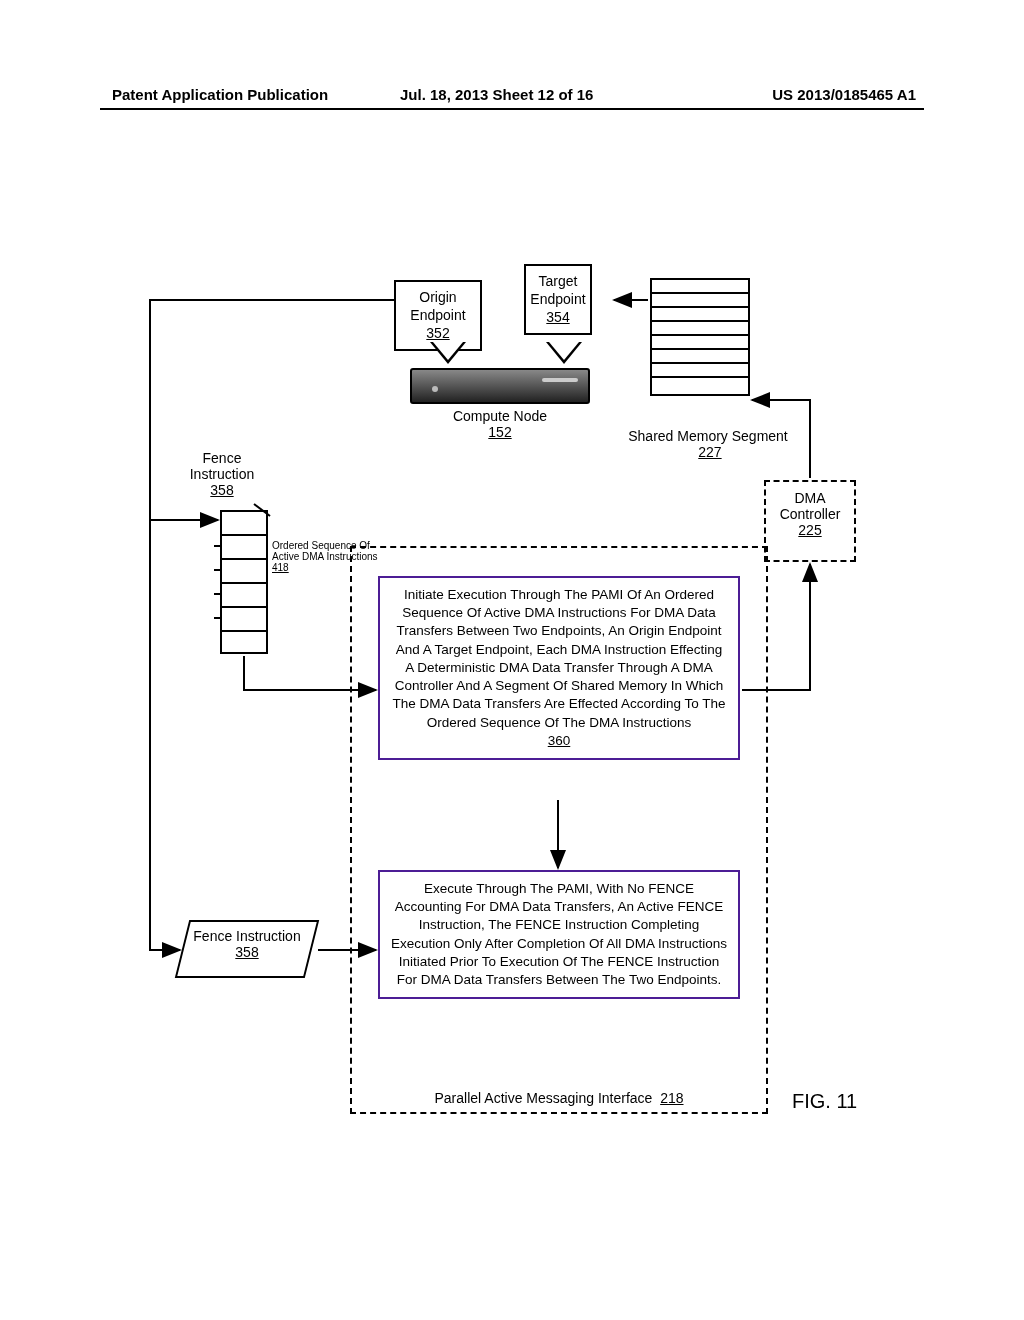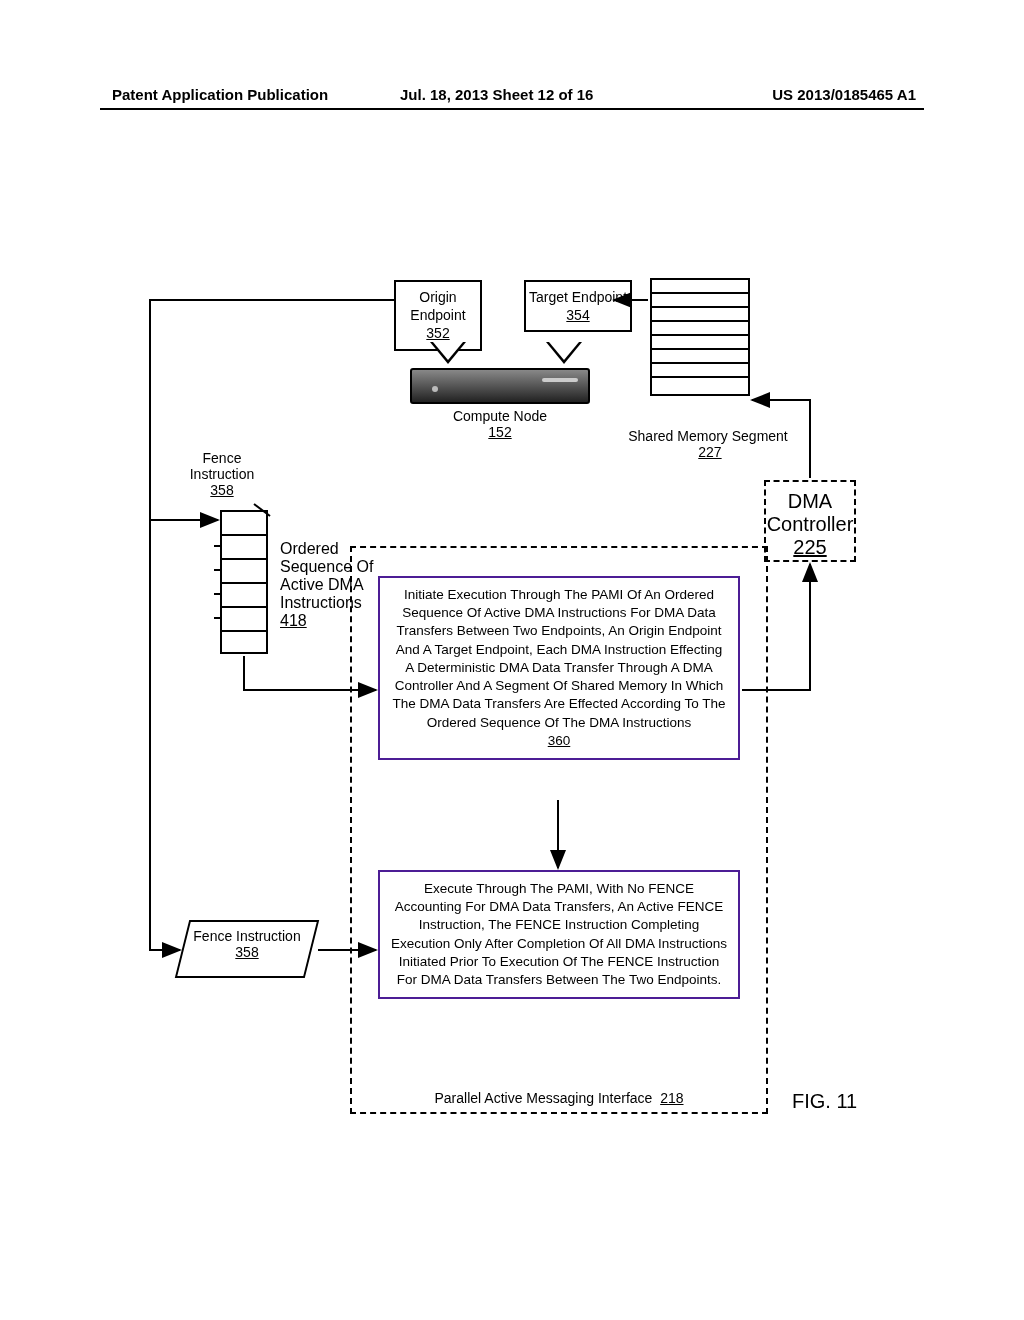--- a/index.html
+++ b/index.html
@@ -44,21 +44,21 @@
     background: #fff;
     text-align: center;
     font-size: 14px;
     line-height: 1.3;
     padding: 6px 0;
   }
   .box .num { text-decoration: underline; }
 
   
   .origin-ep { top: 280px; left: 394px; width: 88px; }
-  .target-ep { top: 280px; left: 524px; width: 108px; }
+  .target-ep { top: 264px; left: 524px; width: 68px; }
 
   
   .callout-pointer {
     position: absolute;
     width: 0; height: 0;
     border-left: 18px solid transparent;
     border-right: 18px solid transparent;
     border-top: 22px solid #000;
   }
   .callout-pointer::after {
@@ -112,21 +112,21 @@
     position: absolute;
     top: 428px; left: 628px; width: 160px;
     text-align: center; font-size: 14px;
   }
 
   
   .dma-ctrl {
     position: absolute;
     top: 480px; left: 764px; width: 92px; height: 82px;
     border: 2px dashed #000;
-    text-align: center; font-size: 20px;
+    text-align: center; font-size: 14px;
     padding-top: 8px;
   }
 
   
   .fence-label-top {
     position: absolute;
     top: 450px; left: 172px; width: 100px;
     text-align: center; font-size: 14px;
   }
 
@@ -138,22 +138,22 @@
   }
   .stack .slot {
     border: 2px solid #000;
     border-bottom: none;
     height: 24px;
     background: #fff;
   }
   .stack .slot:last-child { border-bottom: 2px solid #000; }
   .stack-label {
     position: absolute;
-    top: 540px; left: 280px; width: 110px;
-    font-size: 16px; text-align: left;
+    top: 540px; left: 272px; width: 110px;
+    font-size: 10px; text-align: left;
   }
 
   
   .pami-container {
     position: absolute;
     top: 546px; left: 350px; width: 418px; height: 568px;
     border: 2px dashed #000;
   }
   .pami-label {
     position: absolute;

